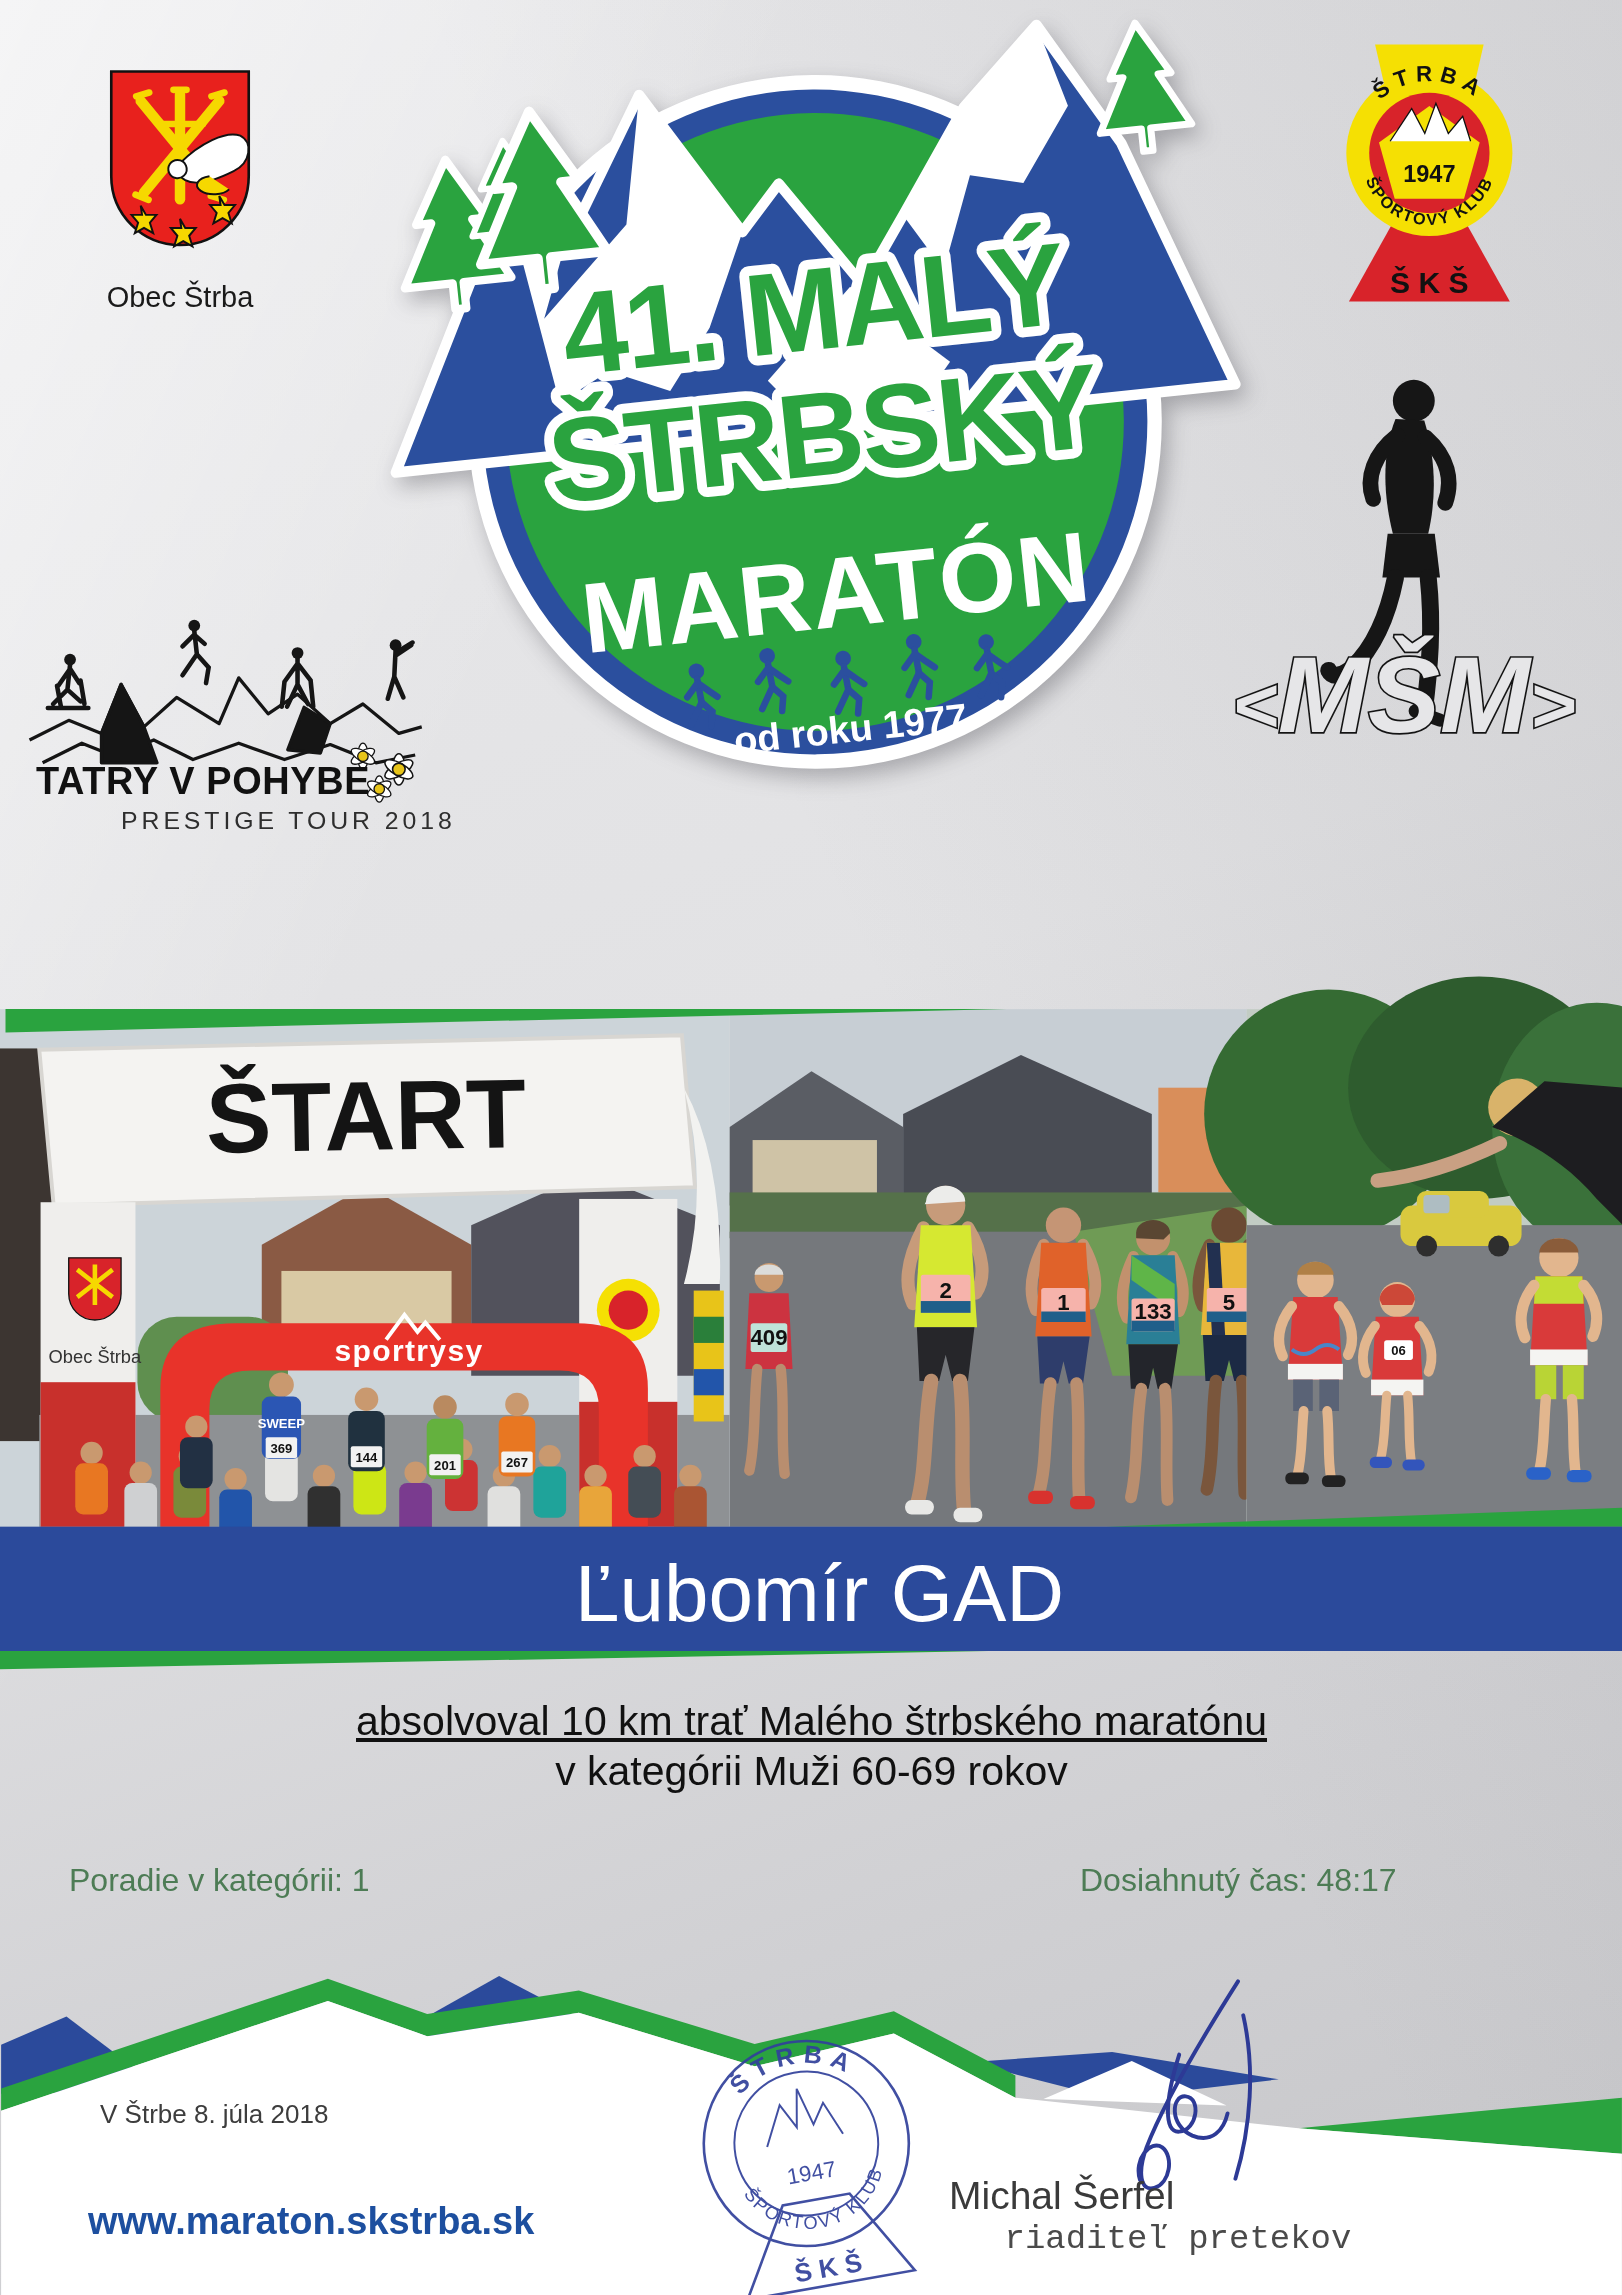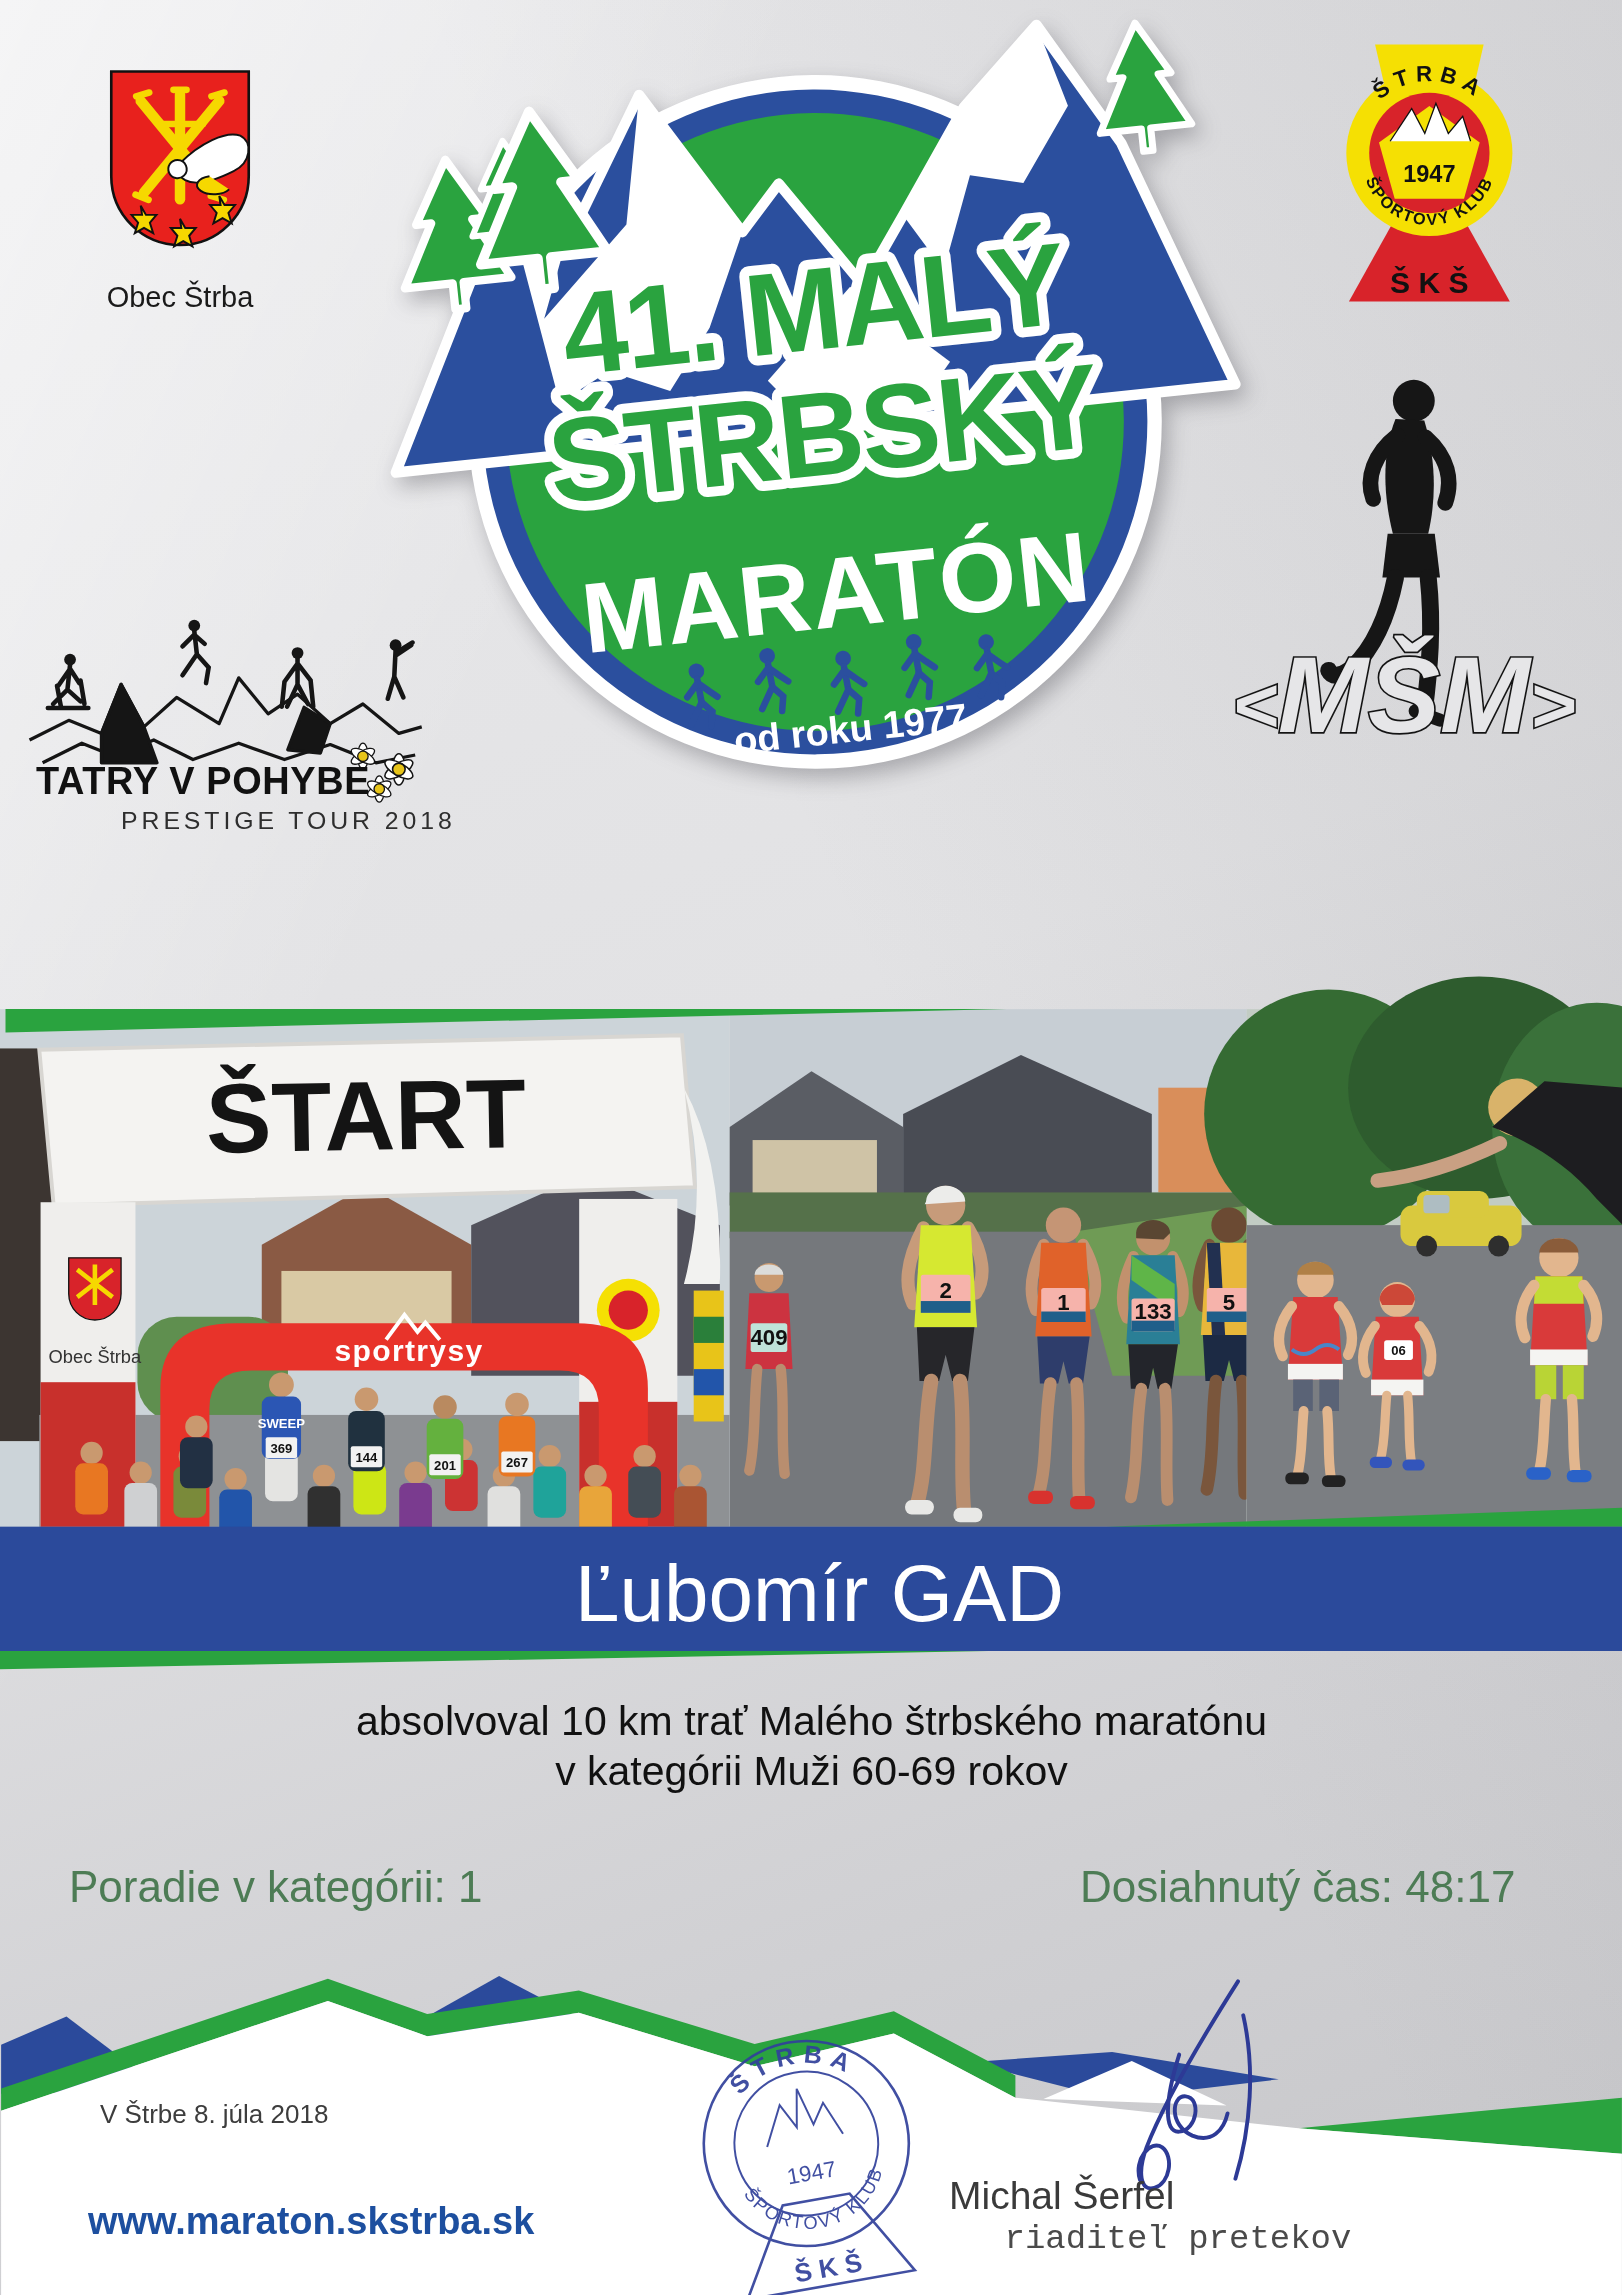--- a/index.html
+++ b/index.html
@@ -31,21 +31,21 @@
   .banner-text{
     position:absolute;width:100%;text-align:center;color:#ffffff;
     transform:scaleX(.94);
   }
   .banner-text b{font-weight:bold;}
   .banner-text .light{font-weight:normal;}
 
   .name-text{position:absolute;width:100%;text-align:center;color:#ffffff;font-size:80px;}
 
   .body-line{position:absolute;width:100%;text-align:center;color:#111;font-size:41px;}
-  .stat{position:absolute;font-size:44px;color:#4d7c55;text-align:right;}
+  .stat{position:absolute;font-size:32px;color:#4d7c55;text-align:right;}
 
   .footer-date{position:absolute;font-size:26px;color:#3d3d3d;margin-left:12px;}
   .footer-url{position:absolute;font-size:38px;font-weight:bold;color:#1d4f9f;}
   .sig-name{position:absolute;font-size:39px;color:#3a3a3a;width:458px;}
   .sig-title{position:absolute;font-size:34px;color:#4a4a4a;width:458px;text-align:center;}
 
   .bib{font-size:34px;font-weight:bold;fill:#111;text-anchor:middle;}
   .bib-sm{font-size:20px;font-weight:bold;fill:#111;text-anchor:middle;}
 </style>
 </head>
@@ -457,21 +457,21 @@
 
   <div class="abs" style="left:0;top:1505px;width:1623px;height:167px;">
     <svg width="1623" height="167" viewBox="0 0 2480 255">
       <polygon points="1690,33 2480,4 2480,33" fill="#2aa33f"></polygon>
       <rect x="0" y="33" width="2480" height="190" fill="#2b4a9b"></rect>
       <polygon points="0,223 1510,223 0,251" fill="#2aa33f"></polygon>
     </svg>
     <div class="name-text" style="top:43px;padding-left:8px;">Ľubomír GAD</div>
   </div>
 
-  <div class="body-line" style="top:1698px;">absolvoval 10 km trať Malého štrbského maratónu</div>
+  <div class="body-line" style="top:1698px;text-decoration:underline;">absolvoval 10 km trať Malého štrbského maratónu</div>
   <div class="body-line" style="top:1748px;">v kategórii Muži 60-69 rokov</div>
 
   <div class="stat" style="left:69px;top:1862px;">
     <span>Poradie v kategórii:</span>
     <span>1</span>
   </div>
   <div class="stat" style="left:1080px;top:1862px;">
     <span>Dosiahnutý čas:</span>
     <span>48:17</span>
   </div>

